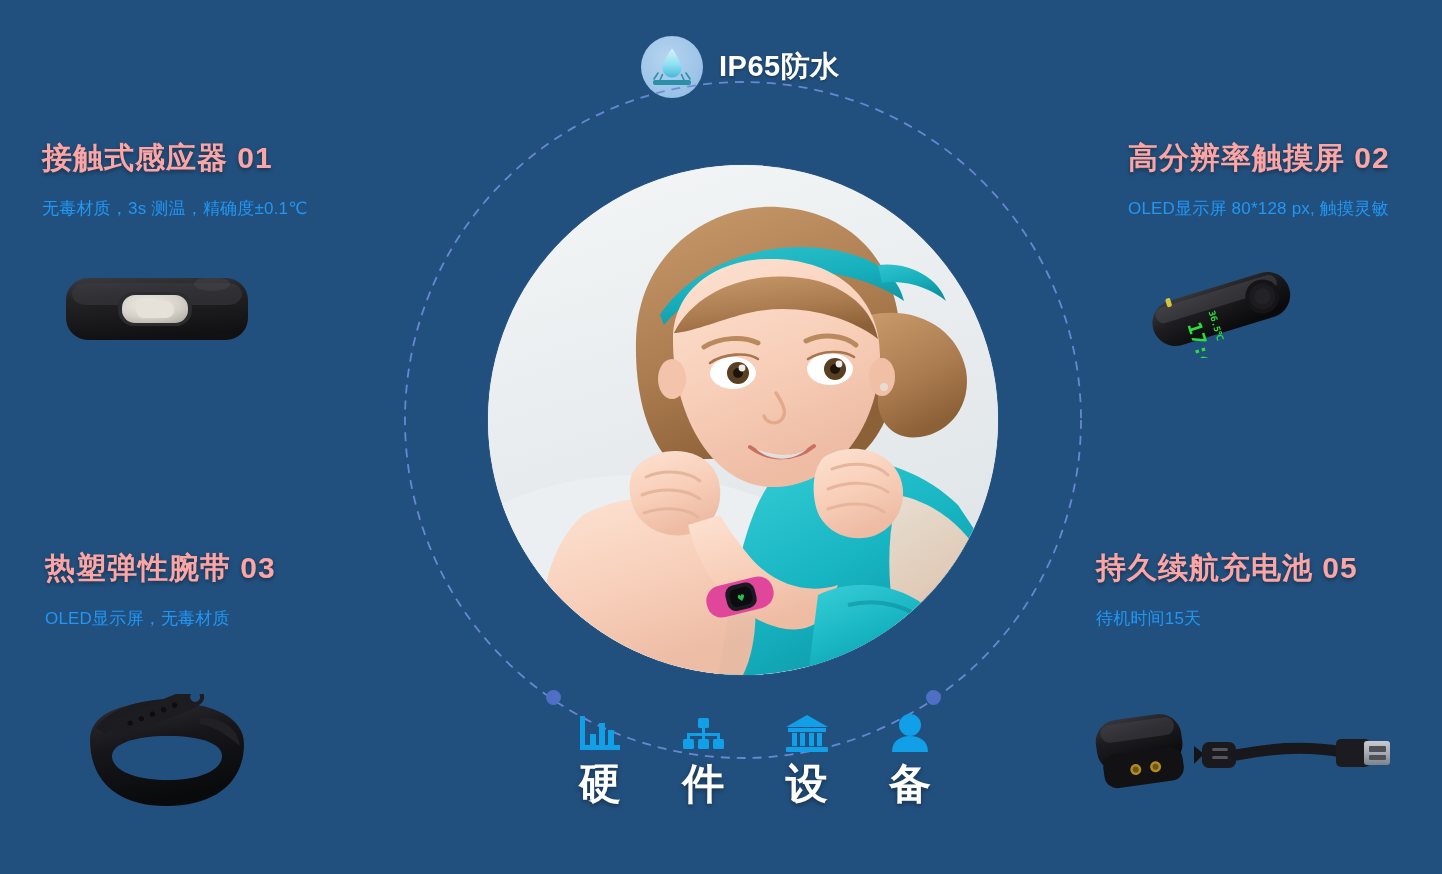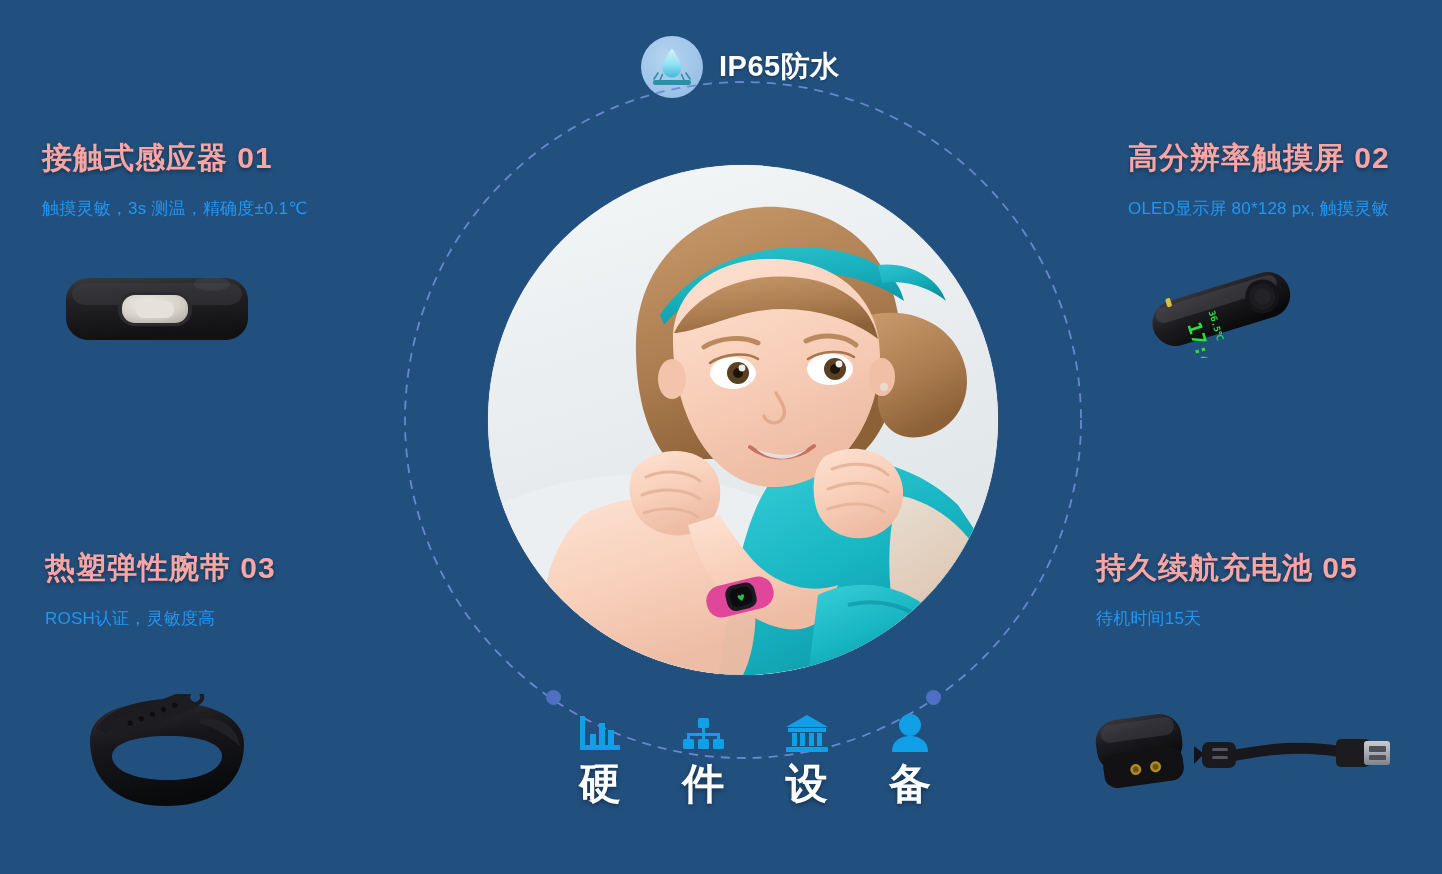--- a/index.html
+++ b/index.html
@@ -232,21 +232,21 @@
       </g>
 
       <path d="M330 430 C370 410 420 420 450 452 L470 510 L320 510 Z" fill="url(#tealDress)"></path>
       <path d="M360 440 C392 432 424 442 444 462" stroke="#0a8596" stroke-width="4" fill="none" opacity=".5"></path>
     </svg>
 
   </div>
 
   <div class="feature" id="feature-01">
     <p class="feature-title">接触式感应器 01</p>
-    <p class="feature-sub">触摸灵敏，3s 测温，精确度±0.1℃</p>
+    <p class="feature-sub">无毒材质，3s 测温，精确度±0.1℃</p>
   </div>
 
   <div class="product" id="product-sensor">
     <svg viewBox="0 0 190 90">
       <defs>
         <linearGradient id="blkA" x1="0" y1="0" x2="0.2" y2="1">
           <stop offset="0%" stop-color="#3b3b3f"></stop>
           <stop offset="35%" stop-color="#232326"></stop>
           <stop offset="100%" stop-color="#111113"></stop>
         </linearGradient>
@@ -289,21 +289,21 @@
           <text x="48" y="56" font-size="19" transform="rotate(90 48 56)">17:47</text>
           <text x="72" y="50" font-size="9" transform="rotate(90 72 50)">36.5℃</text>
         </g>
         <rect x="34" y="25" width="5" height="9" rx="2" fill="#d8c43a"></rect>
       </g>
     </svg>
   </div>
 
   <div class="feature" id="feature-03">
     <p class="feature-title">热塑弹性腕带 03</p>
-    <p class="feature-sub">ROSH认证，灵敏度高</p>
+    <p class="feature-sub">OLED显示屏，无毒材质</p>
   </div>
 
   <div class="product" id="product-strap">
     <svg viewBox="0 0 200 130">
       <defs>
         <linearGradient id="strapG" x1="0" y1="0" x2="0.3" y2="1">
           <stop offset="0%" stop-color="#2f2f34"></stop>
           <stop offset="45%" stop-color="#17171b"></stop>
           <stop offset="100%" stop-color="#090a0c"></stop>
         </linearGradient>

